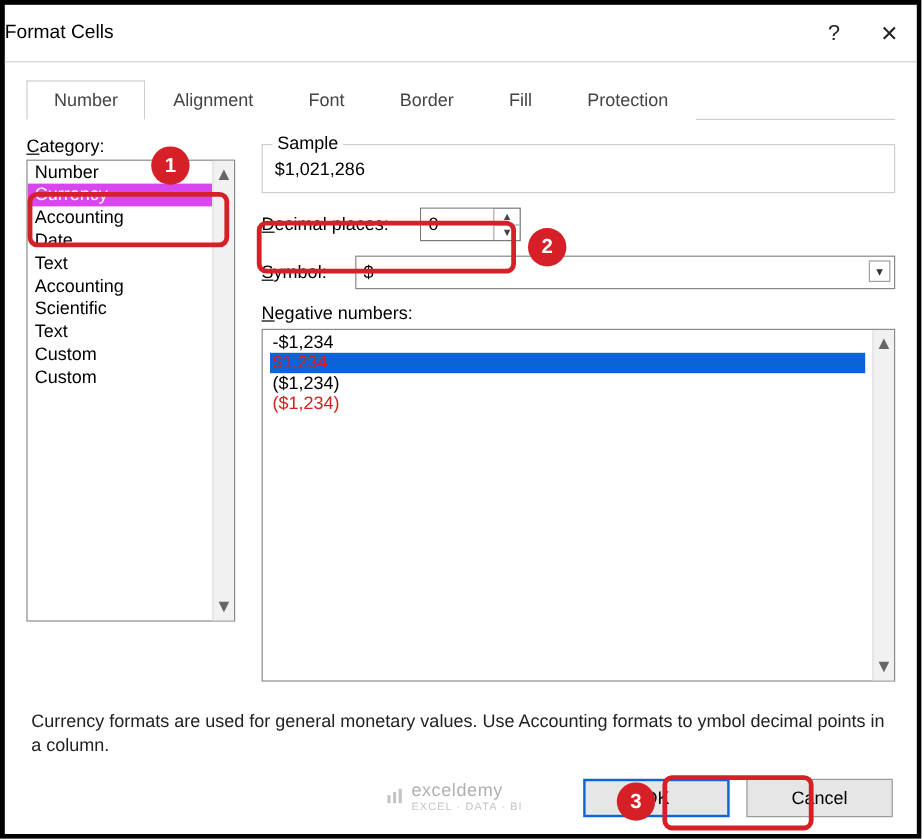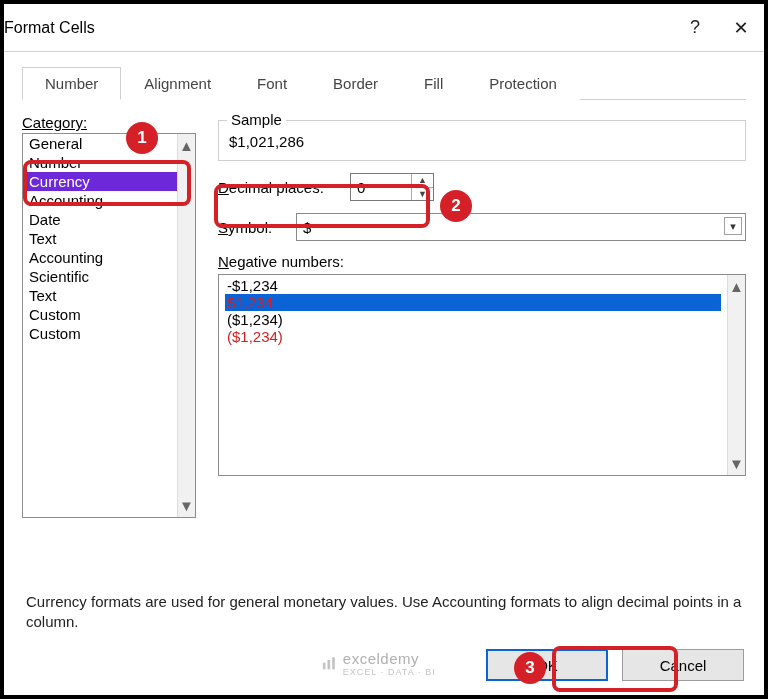--- a/index.html
+++ b/index.html
@@ -17,28 +17,28 @@
   .tabs { display: flex; border-bottom: 1px solid #cfcfcf; }
   .tab {
     padding: 7px 22px; color: #444; cursor: default; border: 1px solid transparent;
     border-bottom: none; position: relative; top: 1px; background: #fff;
   }
   .tab.active {
     border-color: #cfcfcf; border-bottom: 1px solid #fff;
   }
   .body { display: flex; gap: 22px; padding-top: 14px; height: 478px; }
   .left { width: 174px; }
-  .left-label { padding-bottom: 2px; text-decoration: underline; }
+  .left-label { padding-bottom: 2px; }
   .cat-box {
     border: 1px solid #8c8c8c; height: 385px; background: #fff; position: relative;
     display: flex;
   }
   .cat-list { flex: 1; overflow: hidden; }
   .cat-item { padding: 1px 6px; cursor: default; font-size: 15px; }
-  .cat-item.selected { background: #6d28d9; color: #fff; }
+  .cat-item.selected { background: #d946ef; color: #fff; }
   .cat-scroll {
     width: 18px; background: #f1f1f1; border-left: 1px solid #dcdcdc;
     display: flex; flex-direction: column; justify-content: space-between; align-items: center;
     padding: 3px 0; color: #666; font-size: 10px;
   }
   .right { flex: 1; position: relative; }
   .sample-group {
     border: 1px solid #cfcfcf; padding: 12px 10px 10px; position: relative; margin-top: 6px;
   }
   .sample-group-label {
@@ -65,21 +65,21 @@
   .symbol-row select {
     flex: 1; height: 28px; border: 1px solid #898989; padding: 0 6px; background: #fff;
     appearance: none;
   }
   .symbol-wrap { flex:1; position: relative; display:flex; }
   .symbol-wrap .chev {
     position:absolute; right:4px; top:4px; font-size:11px; color:#333; pointer-events:none;
     width:18px; height:18px; border:1px solid #a0a0a0; display:flex; align-items:center; justify-content:center;
   }
   .neg-list {
-    border: 1px solid #8c8c8c; height: 202px; margin-top: 4px; display: flex;
+    border: 1px solid #8c8c8c; height: 294px; margin-top: 4px; display: flex;
   }
   .neg-items { flex: 1; padding: 2px 6px; }
   .neg-item { padding: 0 2px; font-size: 15px; cursor: default; }
   .neg-item.selected { background: #0a64d6; color: #fff; }
   .neg-item.red { color: #d61f1f; }
   .desc { padding: 14px 4px 0 4px; line-height: 1.35; color: #222; }
   .footer {
     position: absolute; bottom: 14px; right: 20px; display: flex; gap: 14px; align-items: center;
   }
   .btn {
@@ -126,21 +126,20 @@
       <div class="tab">Fill</div>
       <div class="tab">Protection</div>
     </div>
 
     <div class="body">
 
       <div class="left">
         <div class="left-label ulbl"><u>C</u>ategory:</div>
         <div class="cat-box">
           <div class="cat-list">
-            <div class="cat-item">General</div>
             <div class="cat-item">Number</div>
             <div class="cat-item selected">Currency</div>
             <div class="cat-item">Accounting</div>
             <div class="cat-item">Date</div>
             <div class="cat-item">Text</div>
             <div class="cat-item">Accounting</div>
             <div class="cat-item">Scientific</div>
             <div class="cat-item">Text</div>
             <div class="cat-item">Custom</div>
             <div class="cat-item">Custom</div>
@@ -192,21 +191,21 @@
             <div class="cat-scroll">
               <span>▲</span>
               <span>▼</span>
             </div>
           </div>
         </div>
 
       </div>
     </div>
 
-    <div class="desc">Currency formats are used for general monetary values.  Use Accounting formats to align decimal points in a column.</div>
+    <div class="desc">Currency formats are used for general monetary values.  Use Accounting formats to ymbol decimal points in a column.</div>
 
   </div>
 
   <div class="watermark">
     <svg class="wm-icon" viewBox="0 0 24 24">
         <rect x="3" y="10" width="4" height="10" fill="#c4c4c4"></rect>
         <rect x="10" y="6" width="4" height="14" fill="#c4c4c4"></rect>
         <rect x="17" y="2" width="4" height="18" fill="#c4c4c4"></rect>
       </svg>
     <div>

